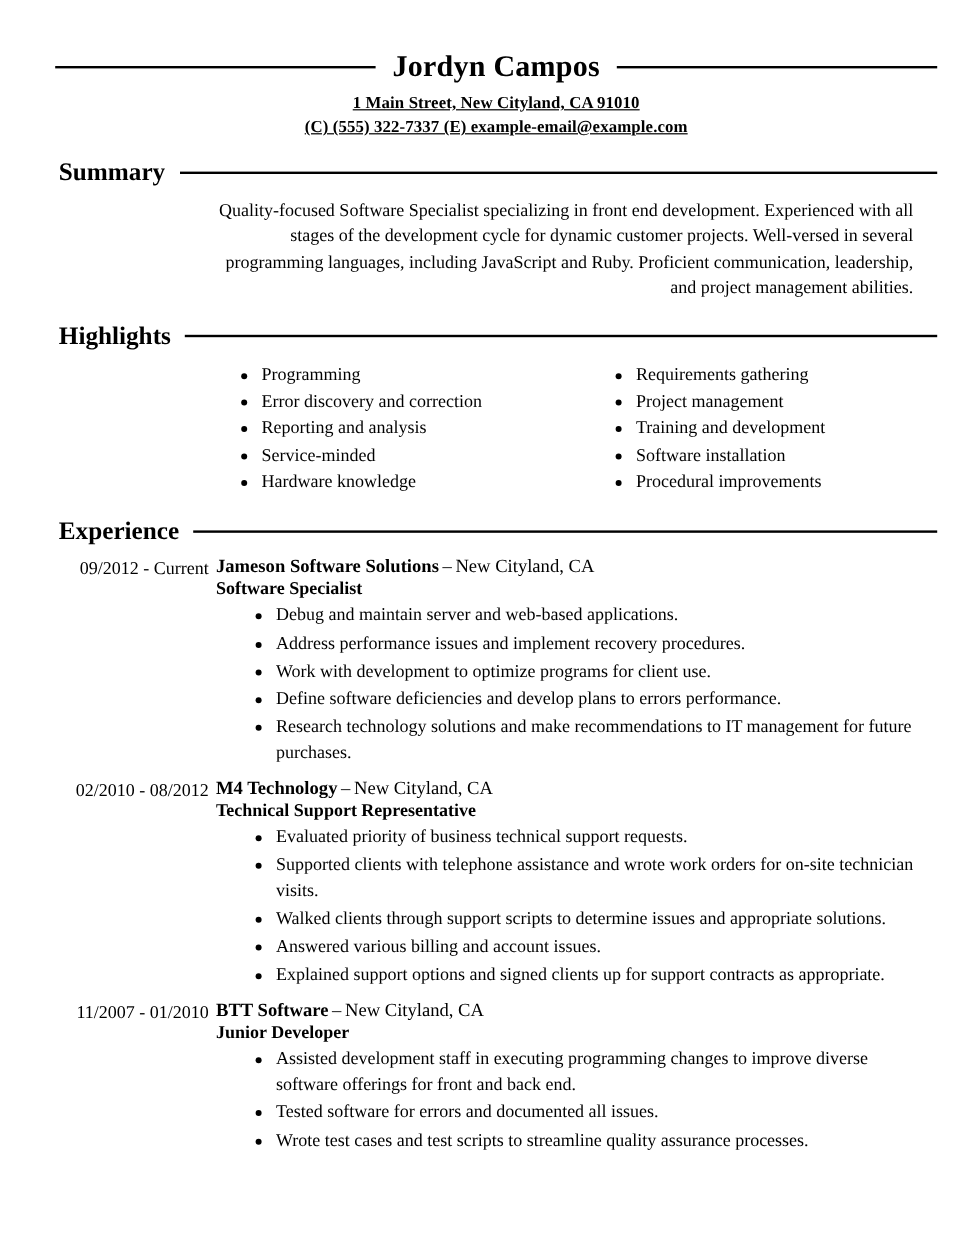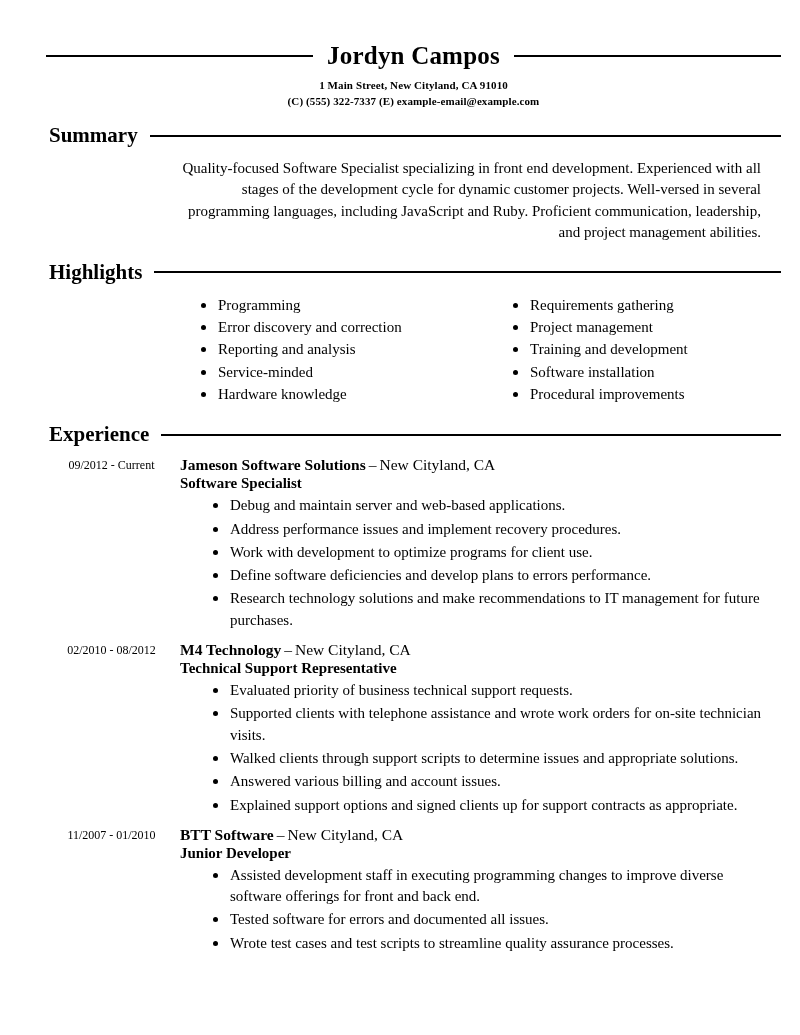--- a/index.html
+++ b/index.html
@@ -37,24 +37,25 @@
   }
   .name {
     font-size: 25px;
     font-weight: bold;
     letter-spacing: .2px;
     white-space: nowrap;
     font-family: "Liberation Serif", serif;
   }
   .contact-line {
     text-align: center;
-    font-size: 11px;
+    font-size: 14px;
     font-weight: bold;
     margin-top: 9px;
     letter-spacing: .1px;
+    text-decoration: underline;
   }
   .contact-line.second {
     margin-top: 4px;
   }
 
   
   .section-head {
     display: flex;
     align-items: center;
     gap: 12px;
@@ -115,23 +116,23 @@
 
   
   .exp-block {
     display: flex;
     margin-top: 8px;
   }
   .exp-block.first { margin-top: 9px; }
   .exp-dates {
     width: 128px;
     flex: 0 0 128px;
-    font-size: 12px;
+    font-size: 15px;
     padding-top: 2px;
-    text-align: center;
+    text-align: right;
     padding-left: 3px;
     box-sizing: border-box;
   }
   .exp-main {
     flex: 1 1 auto;
     padding-left: 6px;
   }
   .exp-company-line {
     font-size: 15.5px;
   }

